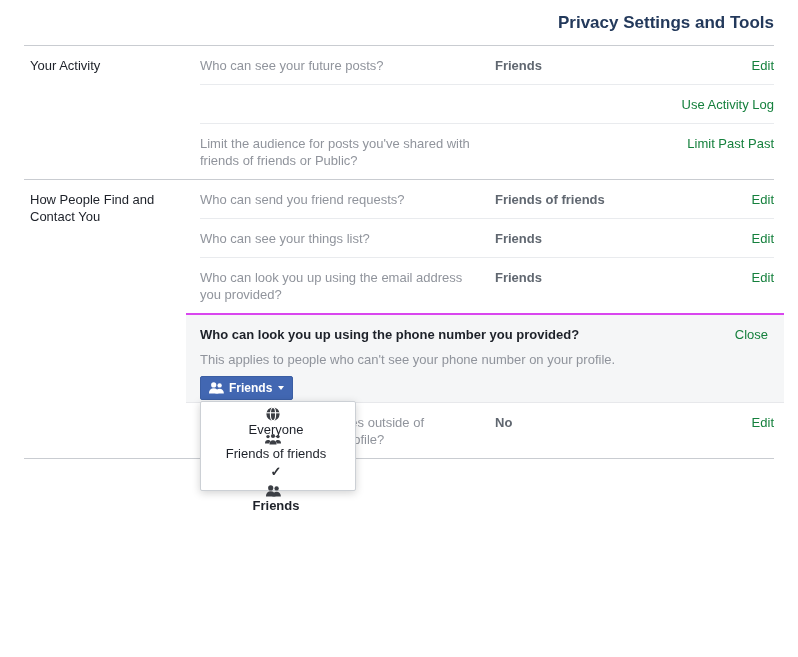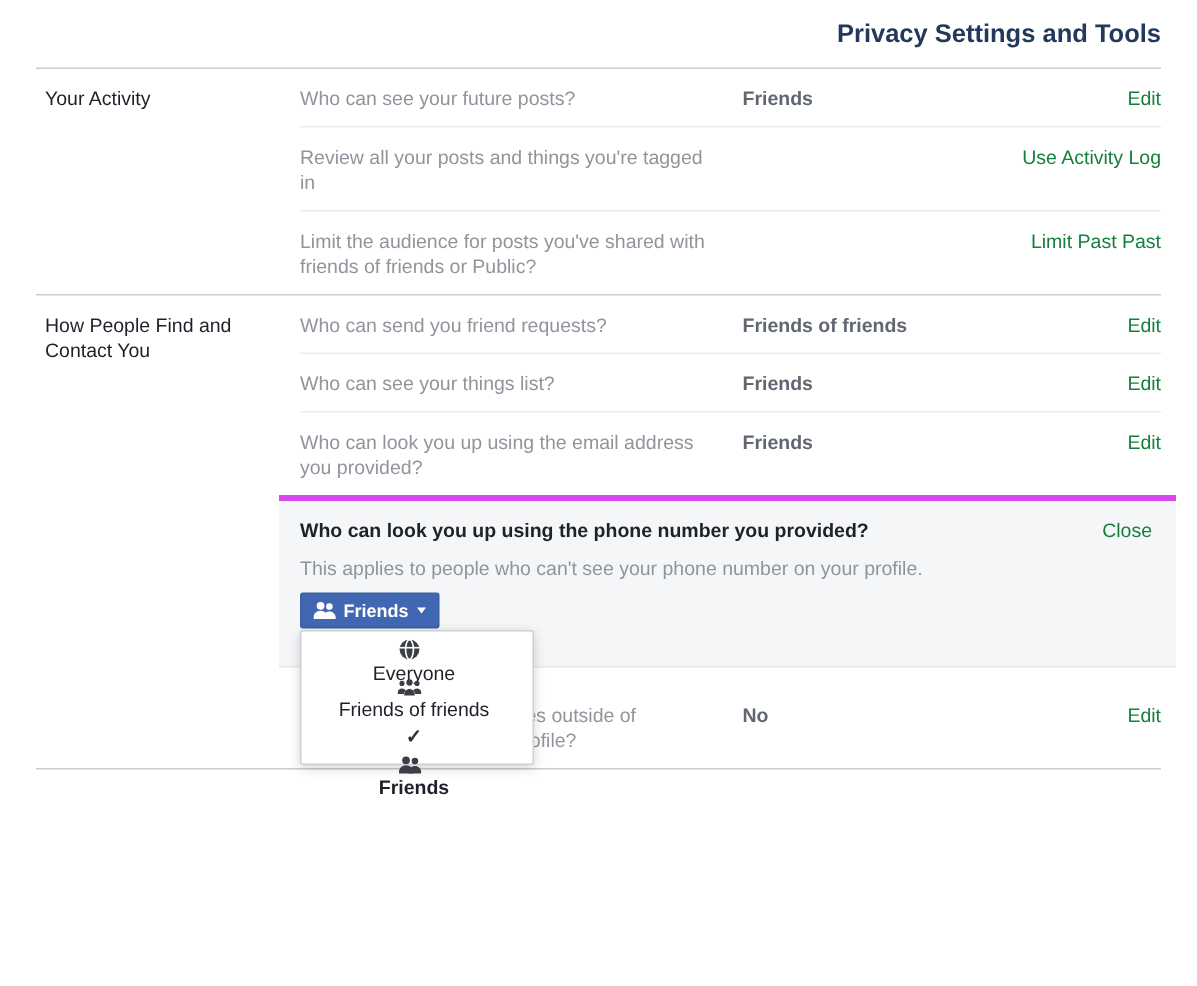--- a/index.html
+++ b/index.html
@@ -26,23 +26,23 @@
     display:flex; align-items:flex-start;
     padding:11px 0 10px; border-bottom:1px solid #e9ebee;
     font-size:13px; line-height:17px;
   }
   .row.no-border { border-bottom:none; }
   .q { width:295px; flex:none; padding-right:22px; color:#90949c; }
   .v { width:175px; flex:none; font-weight:bold; color:#606770; }
   .action { margin-left:auto; color:#15803d; text-decoration:none; cursor:pointer; white-space:nowrap; }
 
   .panel {
-    background:#f5f6f7; margin:0 -10px 12px -14px;
-    padding:11px 16px 25px 14px;
-    border-top:4px solid #d946ef; border-bottom:1px solid #e7e8eb;
+    background:#f5f6f7; margin:0 -10px 0 -14px;
+    padding:11px 16px 2px 14px;
+    border-top:2px solid #d946ef; border-bottom:1px solid #e7e8eb;
     position:relative; font-size:13px; line-height:17px;
   }
   .panel-head { display:flex; align-items:flex-start; }
   .panel-q { font-weight:bold; color:#1d2129; padding-right:20px; }
   .panel-desc { color:#90949c; margin-top:8px; }
 
   .selector-wrap { position:relative; margin-top:8px; width:160px; height:24px; }
   .selector-btn {
     display:inline-flex; align-items:center; height:24px;
     background:#4267b2; border:1px solid #3b5ea3; border-radius:2px;
@@ -79,21 +79,20 @@
 
     <div class="section">
       <div class="section-label">Your Activity</div>
       <div class="rows">
         <div class="row">
           <div class="q">Who can see your future posts?</div>
           <div class="v">Friends</div>
           <a class="action">Edit</a>
         </div>
         <div class="row">
-          <div class="q">Review all your posts and things you're tagged in</div>
           <div class="v"></div>
           <a class="action">Use Activity Log</a>
         </div>
         <div class="row no-border">
           <div class="q">Limit the audience for posts you've shared with friends of friends or Public?</div>
           <div class="v"></div>
           <a class="action">Limit Past Past</a>
         </div>
       </div>
     </div>

